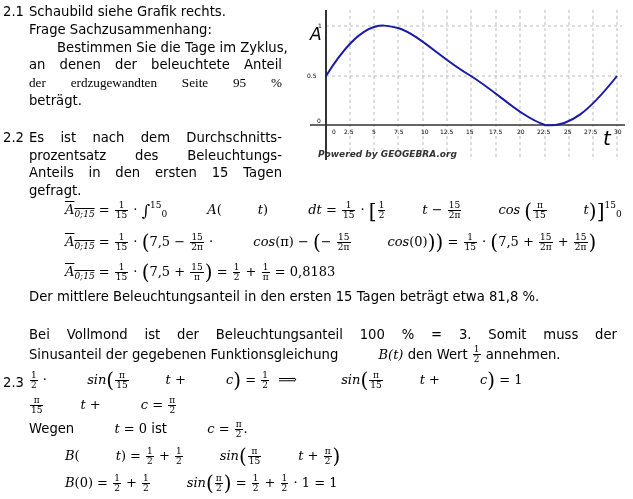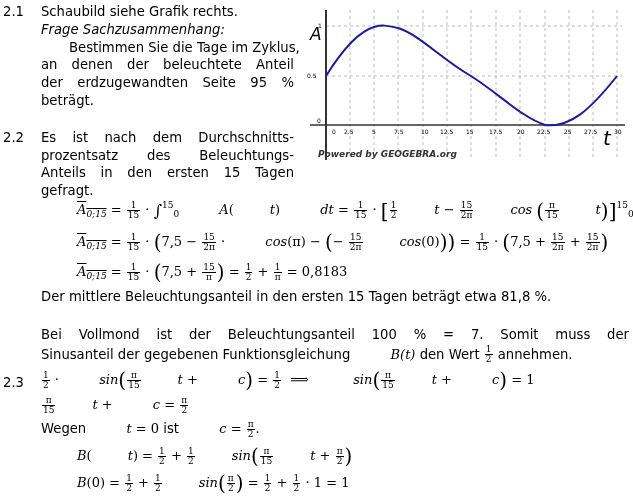--- a/index.html
+++ b/index.html
@@ -1,43 +1,43 @@
 <!DOCTYPE html>
 <html><head>
 <meta charset="utf-8">
 <style>
   html, body { margin: 0; padding: 0; background: #fff; }
   body { width: 633px; height: 499px; position: relative; overflow: hidden;
          font-family: "DejaVu Sans", sans-serif; font-size: 13.2px; color: #000; }
   .abs { position: absolute; }
   .num { position: absolute; left: 3px; }
-  .line { position: absolute; left: 41px; white-space: nowrap; }
+  .line { position: absolute; left: 29px; white-space: nowrap; }
   .just { text-align: justify; text-align-last: justify; }
-  .it { font-style: italic; }
+  .it { }
   .m { font-family: "DejaVu Serif", serif; font-size: 13px; white-space: nowrap; }
   .mi { font-style: italic; margin-left: 36px; }
   .frac { display: inline-block; vertical-align: middle; text-align: center; line-height: 1; margin: 0 1px; }
   .frac > span { display: block; font-size: 9px; padding: 0 1px; }
   .frac > span.n { border-bottom: 0.8px solid #000; }
   .big { font-size: 20px; vertical-align: middle; line-height: 1; }
   .bar { text-decoration: overline; }
   .sub { font-size: 9px; vertical-align: -3px; }
   .sup { font-size: 9px; vertical-align: 6px; }
   .int { font-size: 16px; vertical-align: -2px; }
   svg text { font-family: "DejaVu Sans", sans-serif; }
 </style>
 </head>
 <body>
 
 <div class="num" style="top:4px;">2.1</div>
 <div class="line" style="top:4px;">Schaubild siehe Grafik rechts.</div>
 <div class="line it" style="top:22px;">Frage Sachzusammenhang:</div>
 <div class="line" style="top:40px;margin-left:28px;">Bestimmen Sie die Tage im Zyklus,</div>
 <div class="line just" style="top:57px;width:253px;">an denen der beleuchtete Anteil</div>
-<div class="line just" style="top:75px;width:253px;">der erdzugewandten Seite 95 %</div>
+<div class="line just" style="top:75px;width:253px;font-family:Liberation Serif, serif;">der erdzugewandten Seite 95 %</div>
 <div class="line" style="top:93px;">beträgt.</div>
 
 <svg class="abs" style="left:305px;top:5px;" width="328" height="160" viewBox="305 5 328 160">
   <g stroke="#aaa" stroke-dasharray="3,3" stroke-width="0.8">
     <line x1="350" y1="10" x2="350" y2="158"></line>
     <line x1="374" y1="10" x2="374" y2="158"></line>
     <line x1="398" y1="10" x2="398" y2="158"></line>
     <line x1="423" y1="10" x2="423" y2="158"></line>
     <line x1="447" y1="10" x2="447" y2="158"></line>
     <line x1="471" y1="10" x2="471" y2="158"></line>
@@ -87,21 +87,21 @@
 </div>
 <div class="line m" style="top:232px;">
   <span class="bar mi">A<span class="sub">0;15</span></span> = <span class="frac"><span class="n">1</span><span>15</span></span> · <span class="big">(</span>7,5 − <span class="frac"><span class="n">15</span><span>2π</span></span> · <span class="mi">cos</span>(π) − <span class="big">(</span>− <span class="frac"><span class="n">15</span><span>2π</span></span><span class="mi">cos</span>(0)<span class="big">)</span><span class="big">)</span> = <span class="frac"><span class="n">1</span><span>15</span></span> · <span class="big">(</span>7,5 + <span class="frac"><span class="n">15</span><span>2π</span></span> + <span class="frac"><span class="n">15</span><span>2π</span></span><span class="big">)</span>
 </div>
 <div class="line m" style="top:262px;">
   <span class="bar mi">A<span class="sub">0;15</span></span> = <span class="frac"><span class="n">1</span><span>15</span></span> · <span class="big">(</span>7,5 + <span class="frac"><span class="n">15</span><span>π</span></span><span class="big">)</span> = <span class="frac"><span class="n">1</span><span>2</span></span> + <span class="frac"><span class="n">1</span><span>π</span></span> = <span>0,8183</span>
 </div>
 <div class="line" style="top:289px;">Der mittlere Beleuchtungsanteil in den ersten 15 Tagen beträgt etwa 81,8 %.</div>
 
 <div class="num" style="top:327px;margin-top:48px;">2.3</div>
-<div class="line just" style="top:327px;width:588px;">Bei Vollmond ist der Beleuchtungsanteil 100 % = 7. Somit muss der</div>
+<div class="line just" style="top:327px;width:588px;">Bei Vollmond ist der Beleuchtungsanteil 100 % = 3. Somit muss der</div>
 <div class="line" style="top:345px;">
   <span>Sinusanteil der gegebenen Funktionsgleichung</span>
   <span class="m mi">B(t)</span>
   <span>den Wert</span>
   <span class="m frac"><span class="n">1</span><span>2</span></span>
   <span>annehmen.</span>
 </div>
 
 <div class="line m" style="top:370px;">
   <span class="frac"><span class="n">1</span><span>2</span></span> · <span class="mi">sin</span><span class="big">(</span><span class="frac"><span class="n">π</span><span>15</span></span><span class="mi">t</span> + <span class="mi">c</span><span class="big">)</span> = <span class="frac"><span class="n">1</span><span>2</span></span> &nbsp;⟹&nbsp; <span class="mi">sin</span><span class="big">(</span><span class="frac"><span class="n">π</span><span>15</span></span><span class="mi">t</span> + <span class="mi">c</span><span class="big">)</span> = 1

